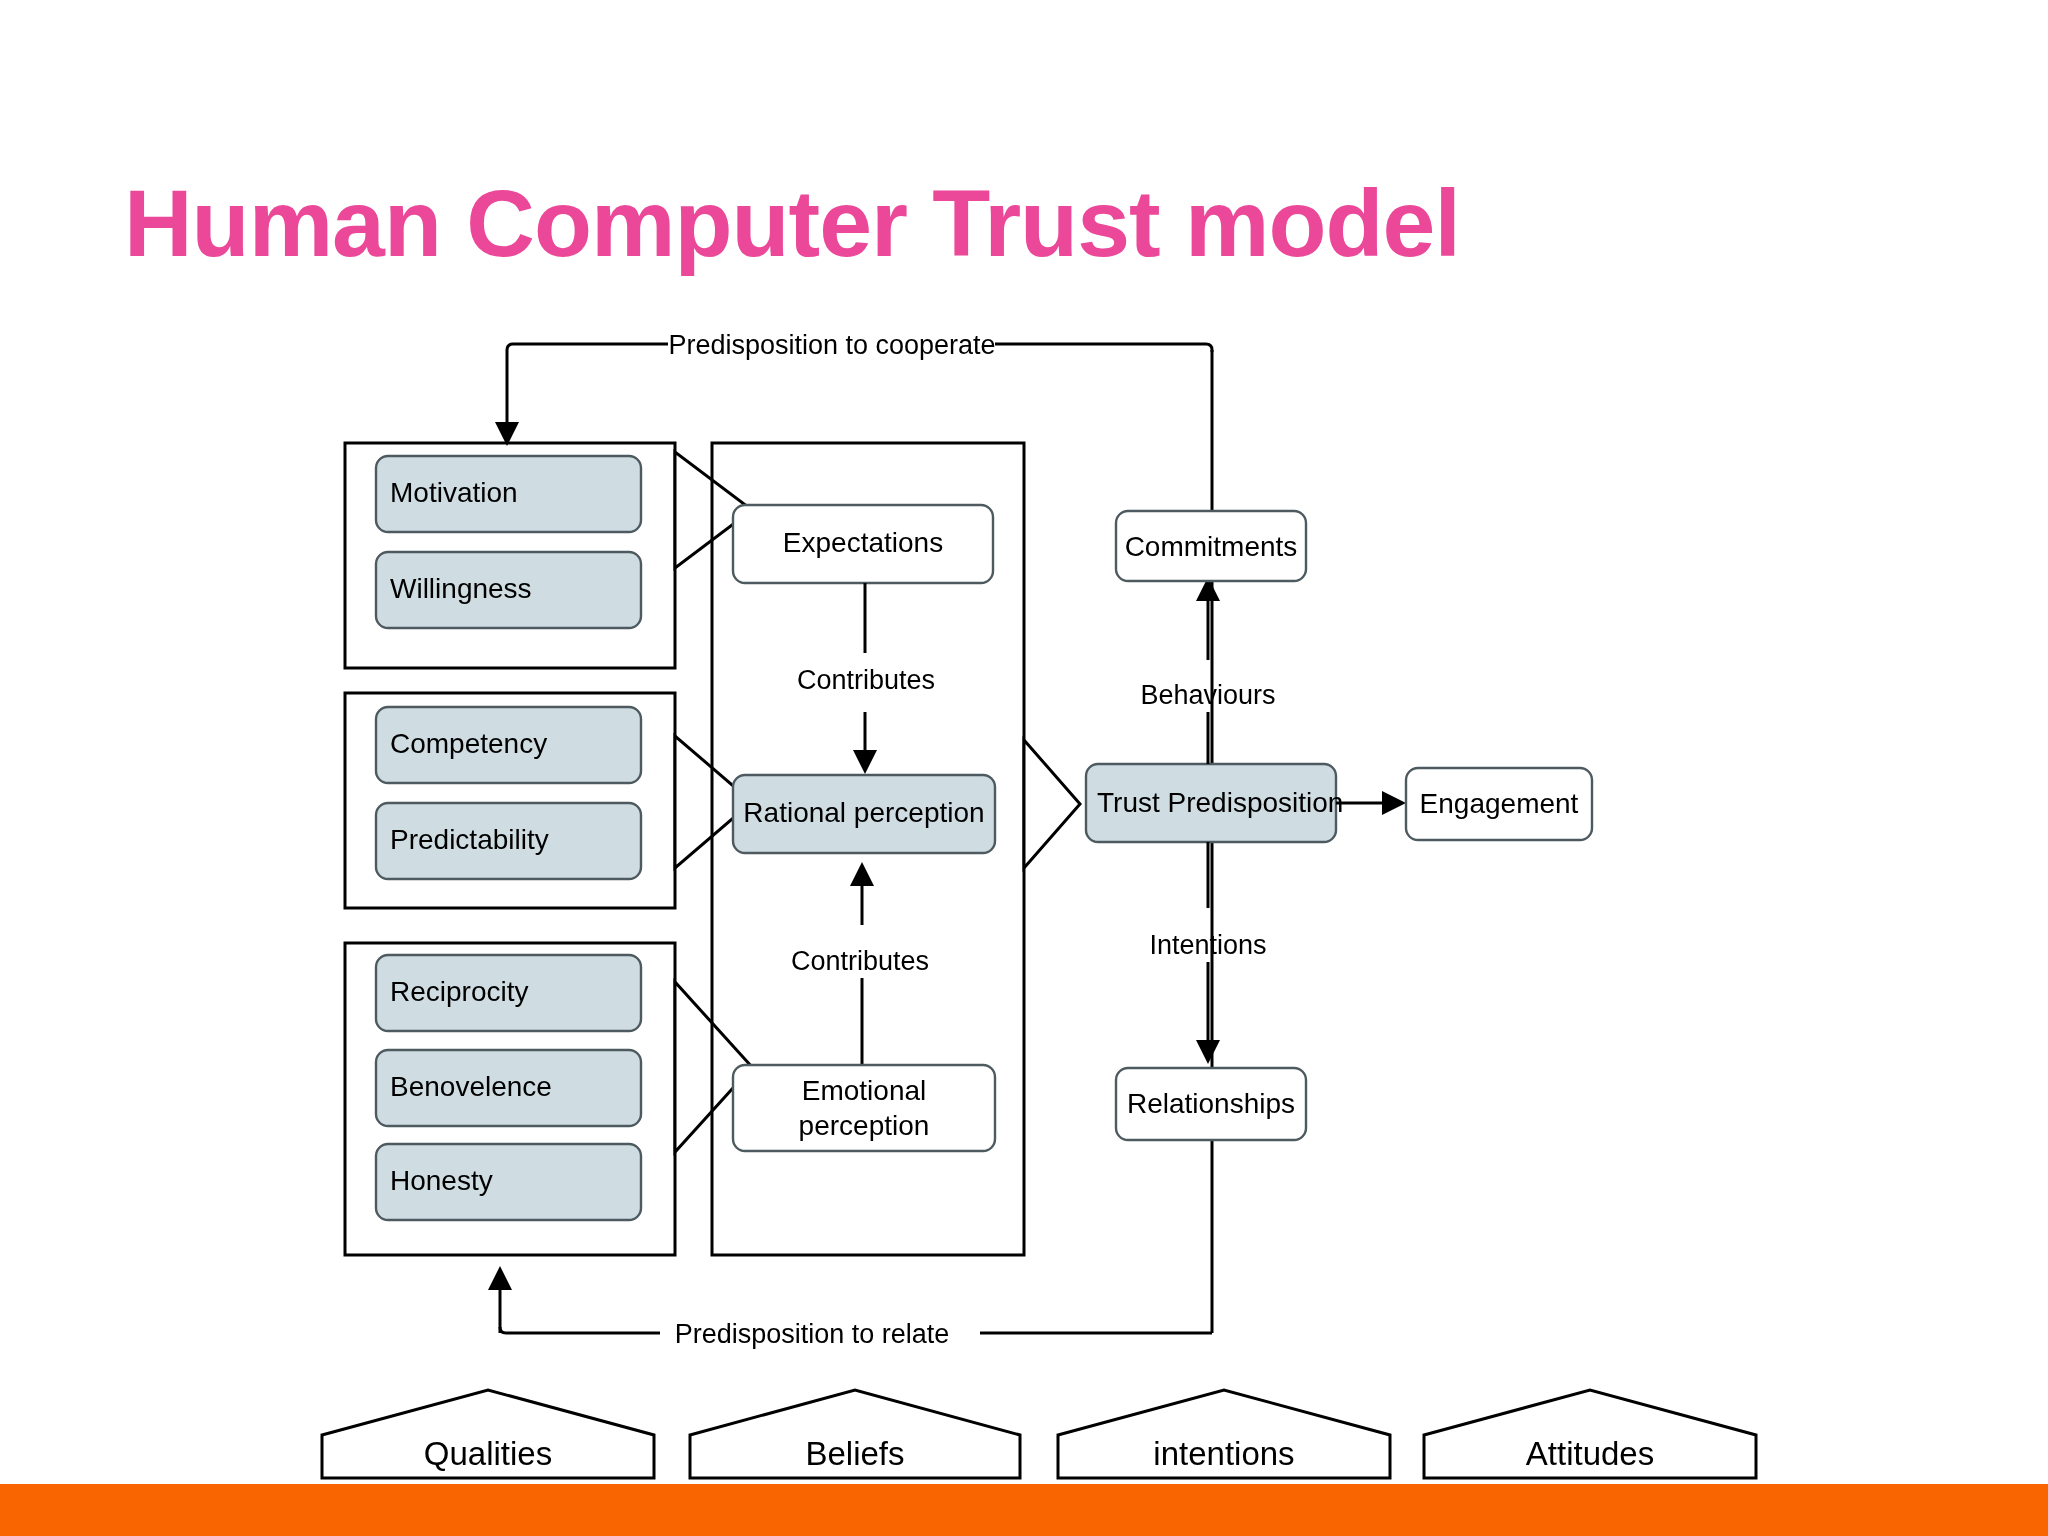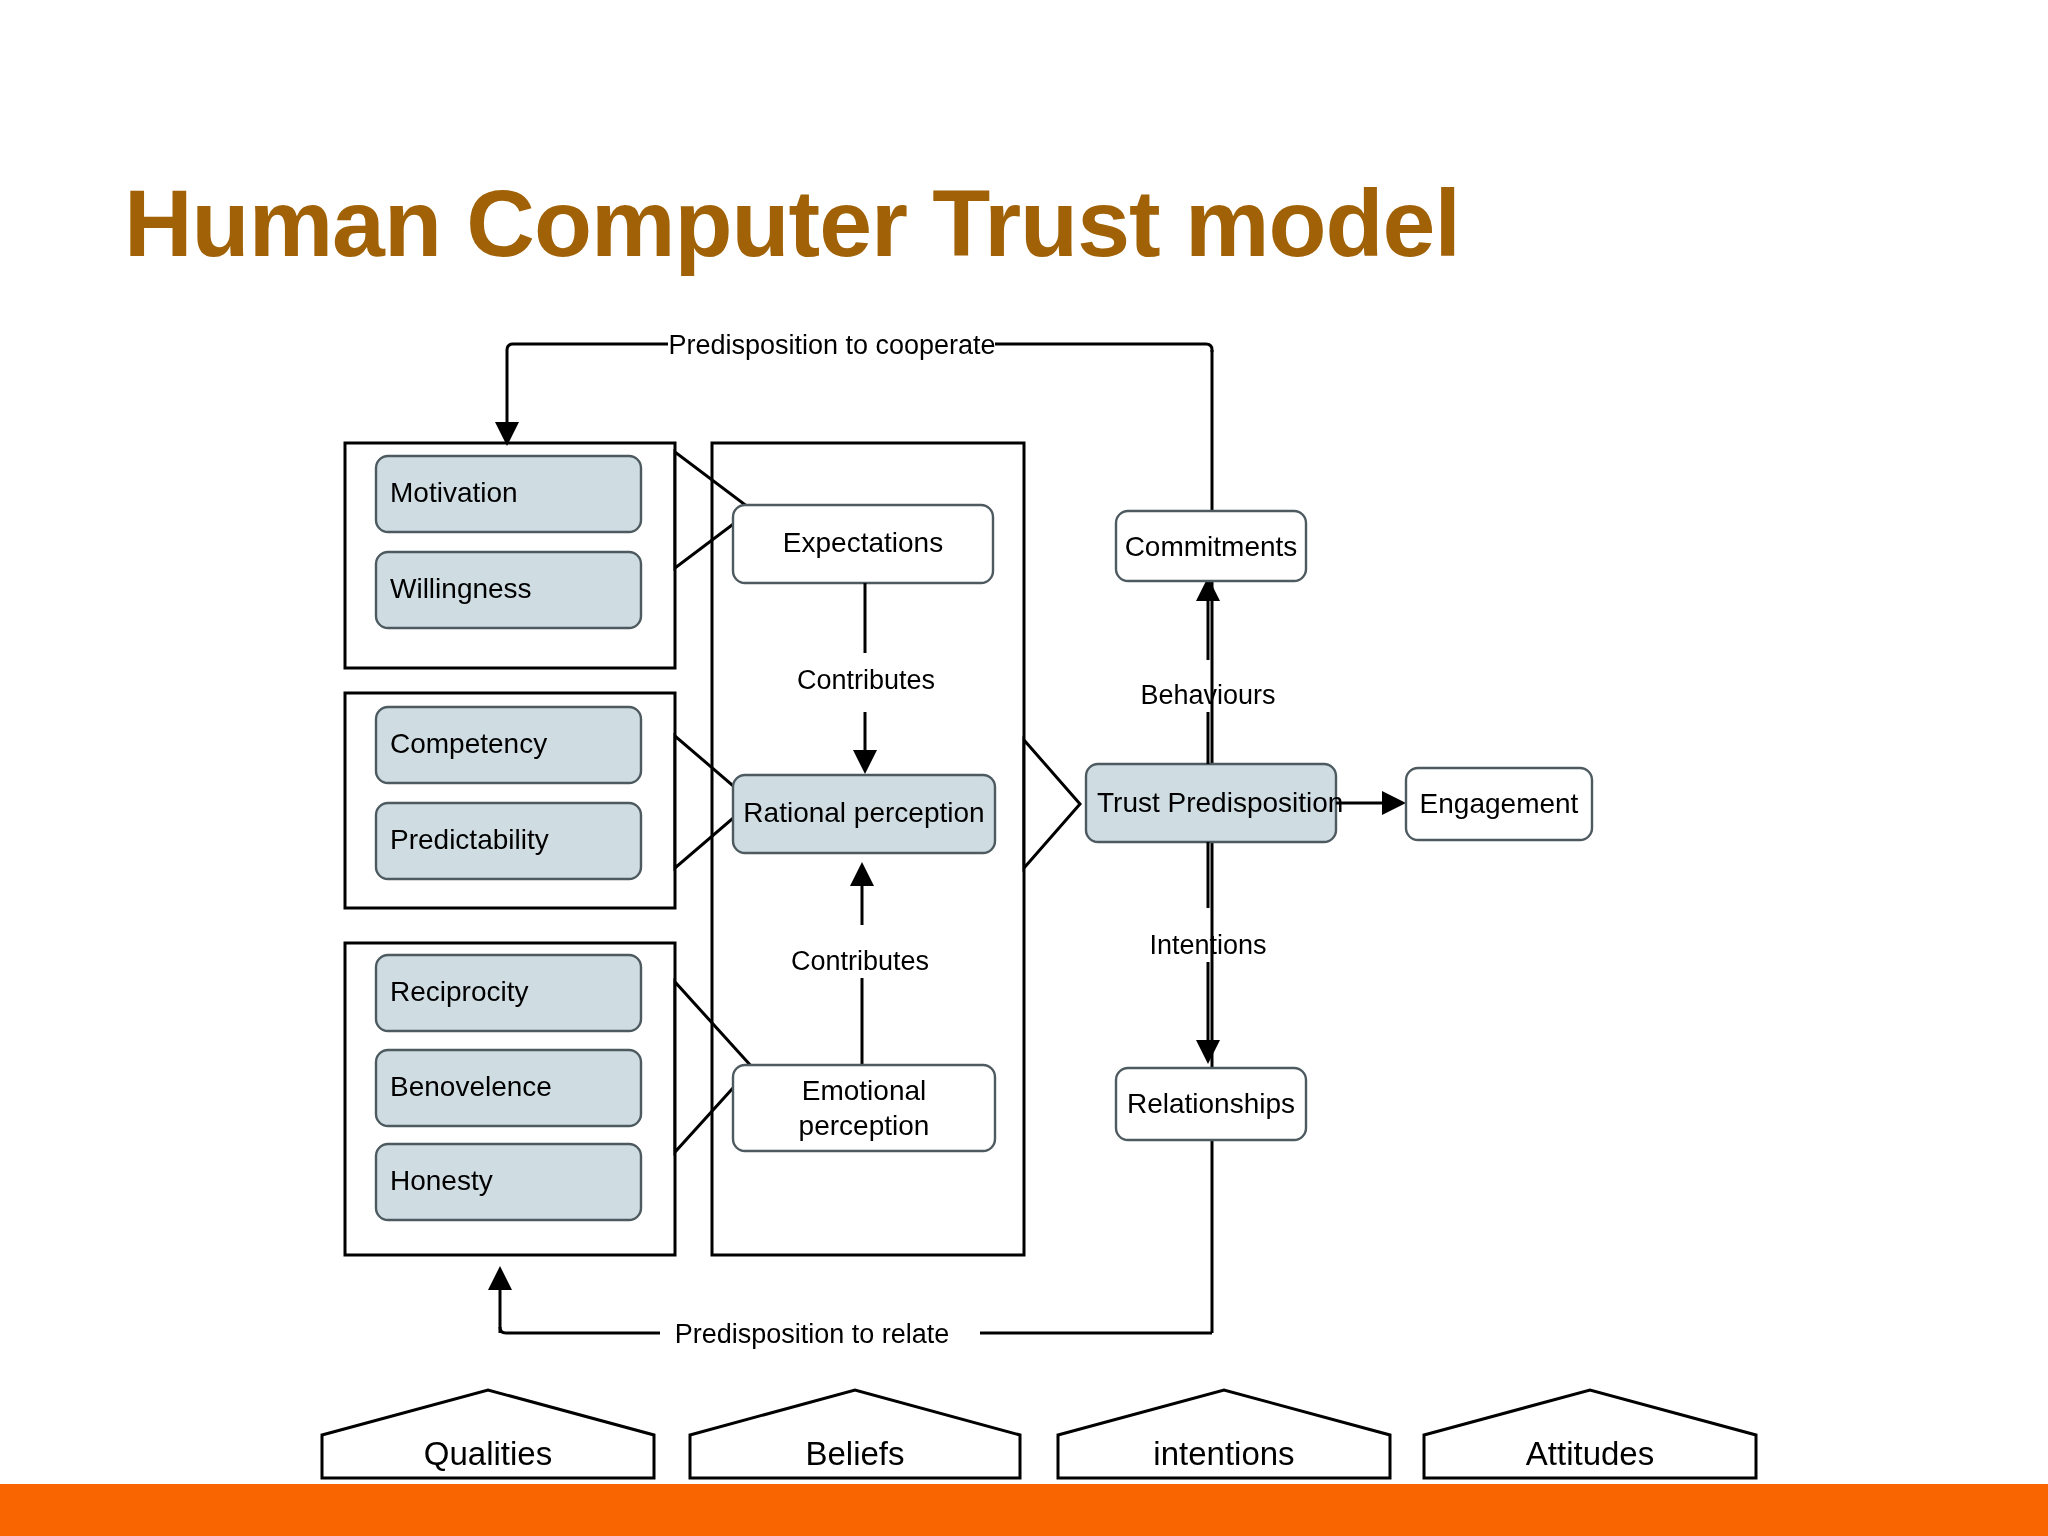--- a/index.html
+++ b/index.html
@@ -23,21 +23,21 @@
   }
   #title {
     position: absolute;
     left: 124px;
     top: 176px;
     font-family: "Liberation Sans", sans-serif;
     font-weight: bold;
     font-size: 95px;
     line-height: 1.0;
     letter-spacing: -1px;
-    color: #a16207;
+    color: #ec4899;
     white-space: nowrap;
   }
   #diagram {
     position: absolute;
     left: 0;
     top: 0;
     width: 2048px;
     height: 1536px;
   }
   #footer-bar {

